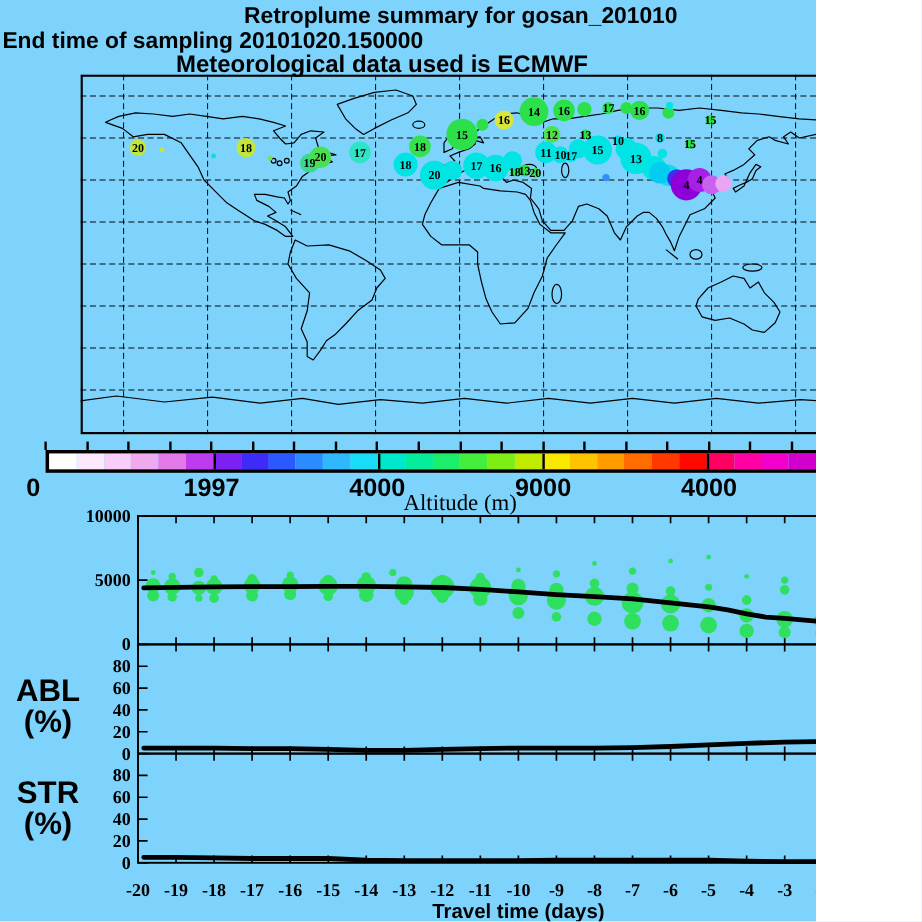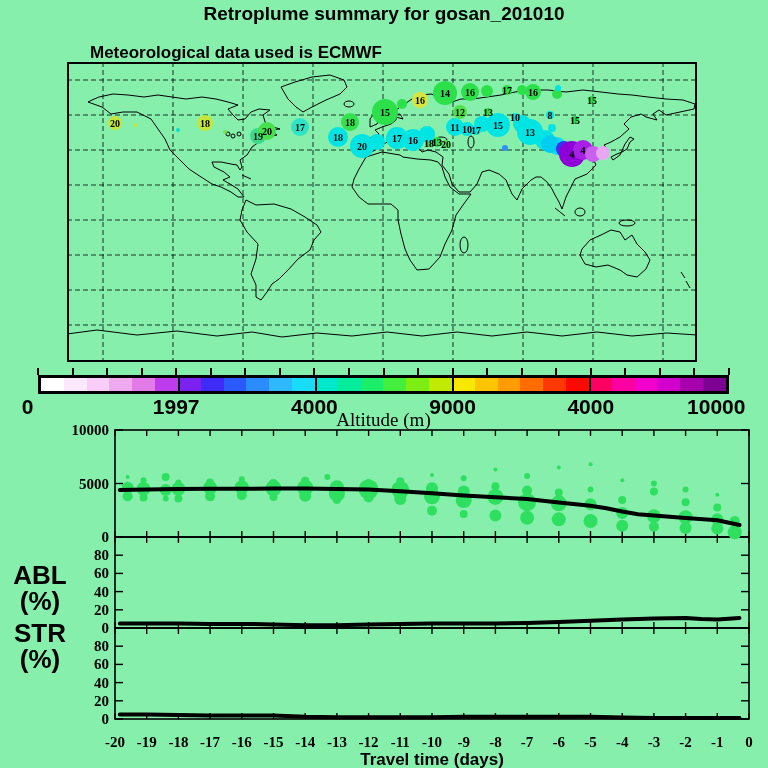--- a/index.html
+++ b/index.html
@@ -1,22 +1,22 @@
 <!DOCTYPE html>
 <html><head>
 <meta charset="utf-8">
 <style>
   html,body{margin:0;padding:0;background:#fff;}
-  #page{position:relative;width:768px;height:768px;background:#86efac;overflow:hidden;
+  #page{position:relative;width:680px;height:768px;background:#7dd3fc;overflow:hidden;
         font-family:"Liberation Sans",sans-serif;color:#000;}
   .abs{position:absolute;}
   .hdr{font-weight:bold;white-space:nowrap;}
   #hdr1{top:3px;left:0;width:768px;text-align:center;font-size:19px;}
   #hdr2{top:24px;left:2px;right:2px;display:flex;justify-content:space-between;font-size:19px;}
-  #hdr3{top:43px;left:90px;width:400px;text-align:left;font-size:17px;}
+  #hdr3{top:43px;left:90px;width:400px;text-align:right;font-size:20px;}
   #mapwrap{left:67px;top:62px;width:630px;height:300px;}
   #colorbar{left:38px;top:368px;width:691px;height:60px;}
   #cbar-ticks{position:absolute;left:0;top:0;width:100%;height:7px;}
   #cbar-ticks div{position:absolute;top:0;width:2px;height:7px;background:#000;}
   #cbar-bar{position:absolute;left:0;top:7px;width:100%;height:19px;display:flex;
             border:3px solid #000;box-sizing:border-box;}
   #cbar-bar .cell{flex:1;}
   .cbar-sep{position:absolute;top:0;width:2px;height:100%;background:#000;}
   .cbar-lbl{position:absolute;top:27px;font-weight:bold;font-size:21px;transform:translateX(-50%);}
   #cbar-title{position:absolute;left:0;top:41px;width:100%;text-align:center;
@@ -24,20 +24,21 @@
   .panel-lbl{font-weight:bold;font-size:26px;line-height:26px;text-align:center;width:76px;left:2px;}
   #xaxis-title{top:750px;left:115px;width:634px;text-align:center;font-weight:bold;font-size:17px;}
   svg{display:block;}
 </style>
 </head>
 <body>
 <div id="page">
 
 <div id="hdr1" class="abs hdr">Retroplume summary for gosan_201010</div>
 <div id="hdr2" class="abs hdr">
+  <span>End time of sampling 20101020.150000</span>
 </div>
 <div id="hdr3" class="abs hdr">Meteorological data used is ECMWF</div>
 
 <div id="mapwrap" class="abs">
 <svg id="mapsvg" width="630" height="300" viewBox="0 0 630 300">
   <g id="map-grid">
           <line x1="36" y1="0" x2="36" y2="300" stroke="#000" stroke-width="0.8" stroke-dasharray="5 3"></line>
           <line x1="106" y1="0" x2="106" y2="300" stroke="#000" stroke-width="0.8" stroke-dasharray="5 3"></line>
           <line x1="176" y1="0" x2="176" y2="300" stroke="#000" stroke-width="0.8" stroke-dasharray="5 3"></line>
           <line x1="246" y1="0" x2="246" y2="300" stroke="#000" stroke-width="0.8" stroke-dasharray="5 3"></line>
@@ -234,21 +235,21 @@
   <span class="cbar-lbl" style="left:60%">9000</span>
   <span class="cbar-lbl" style="left:80%">4000</span>
   <span class="cbar-lbl" style="left:99%;transform:translateX(-60%)">10000</span>
   <div id="cbar-title">Altitude (m)</div>
 </div>
 
 <div class="abs panel-lbl" style="top:562px">
   <div>ABL</div>
   <div>(%)</div>
 </div>
-<div class="abs panel-lbl" style="top:620px">
+<div class="abs panel-lbl" style="top:647px">
   <div>STR</div>
   <div>(%)</div>
 </div>
 
 <svg id="panelsvg" class="abs" style="left:0;top:424px" width="768" height="344" viewBox="0 0 768 344">
       <rect x="115" y="6" width="634" height="107" fill="none" stroke="#000" stroke-width="1.6"></rect>
       <line x1="115" y1="6" x2="115" y2="12" stroke="#000" stroke-width="1.4"></line>
       <line x1="115" y1="107" x2="115" y2="113" stroke="#000" stroke-width="1.4"></line>
       <line x1="146.7" y1="6" x2="146.7" y2="12" stroke="#000" stroke-width="1.4"></line>
       <line x1="146.7" y1="107" x2="146.7" y2="113" stroke="#000" stroke-width="1.4"></line>

